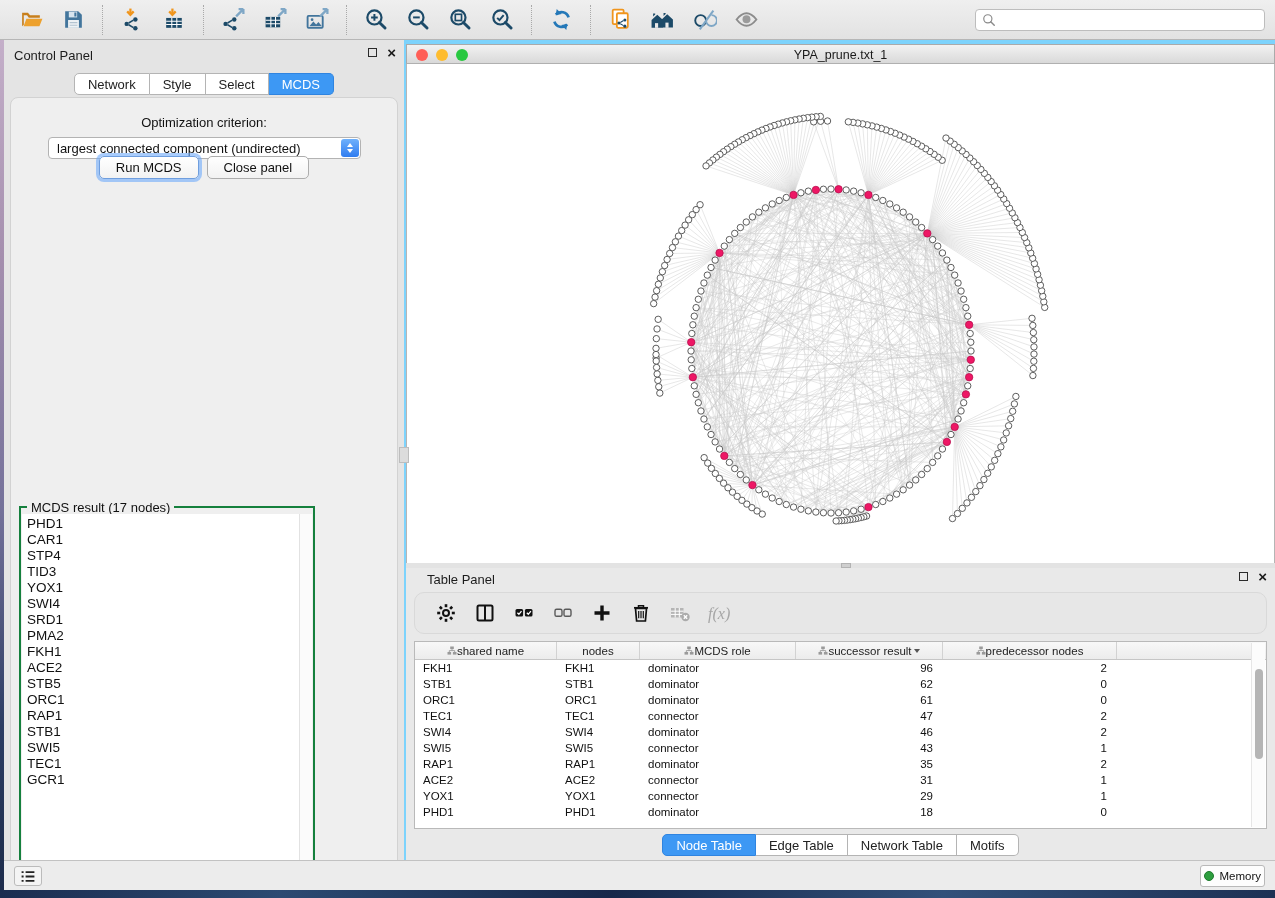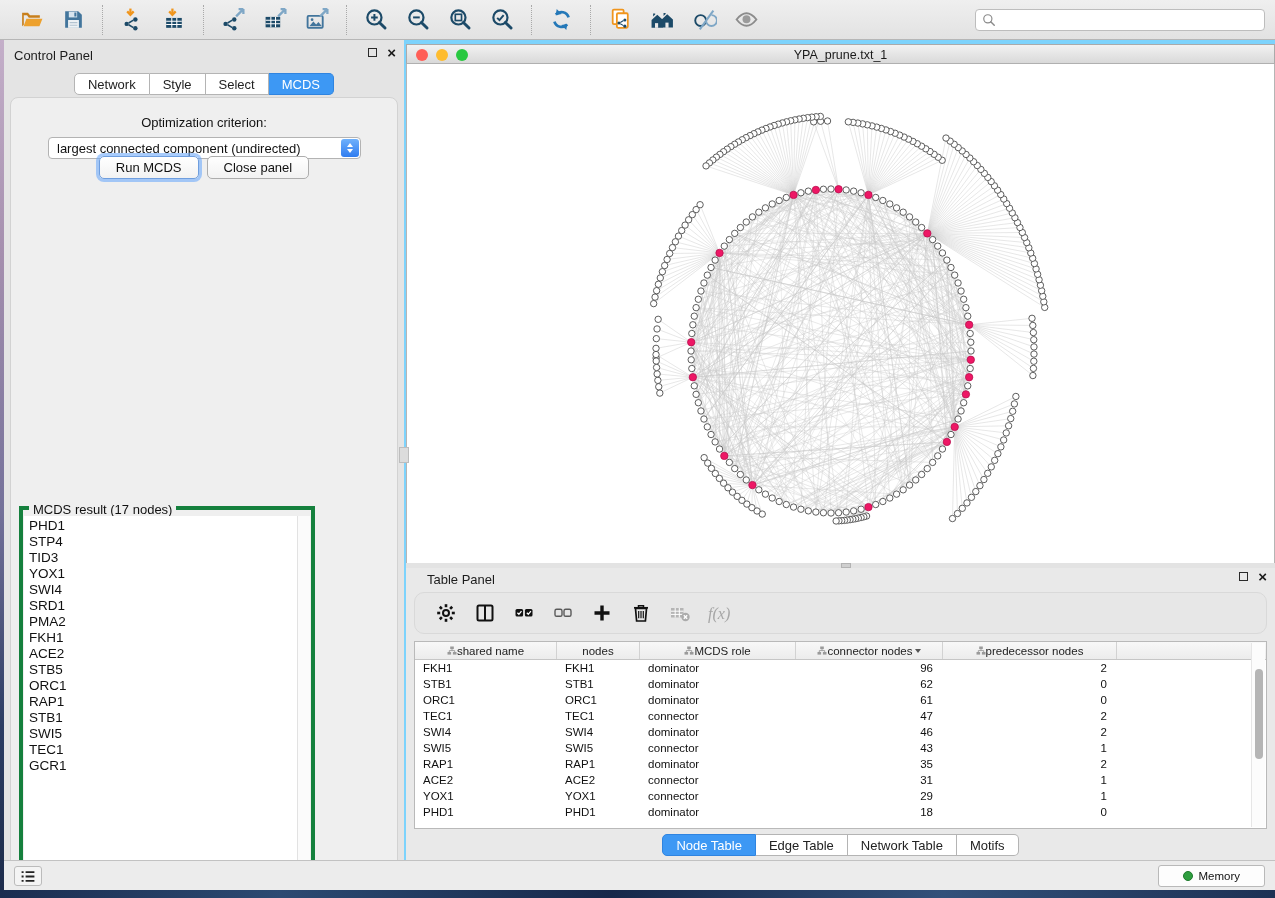--- a/index.html
+++ b/index.html
@@ -52,21 +52,21 @@
   .chev { width:0; height:0; border-left:3.5px solid transparent; border-right:3.5px solid transparent; }
   .chev.up { border-bottom:4px solid #fff; }
   .chev.down { border-top:4px solid #fff; }
   .cp-buttons { position:absolute; top:58px; width:100%; display:flex; justify-content:center; gap:8px; }
   .push-btn { height:23px; padding:0 16px; background:linear-gradient(#ffffff,#f2f2f2);
     border:1px solid #adadad; border-radius:5px; font-size:13px; color:#111;
     font-family:"Liberation Sans",sans-serif; }
   .push-btn.focus { box-shadow:0 0 0 3px rgba(110,170,250,.6); border-color:#6f9ede; }
 
   .fieldset { position:absolute; left:8px; top:408px; width:296px; height:372px;
-    border:4px solid #15803d; }
+    border:2px solid #15803d; }
   .fieldset-legend { position:absolute; left:6px; top:-8px; background:#efefef; padding:0 4px;
     font-size:13px; color:#111; }
   .mcds-list { position:absolute; left:1px; top:6px; right:14px; bottom:1px; background:#fff;
     overflow:hidden; padding:2px 0 0 5px; }
   .mcds-item { font-size:13.5px; line-height:16px; color:#111; }
   .list-scroll { position:absolute; top:6px; right:1px; bottom:1px; width:13px; background:#fbfbfb;
     border-left:1px solid #e2e2e2; }
 
   
   .net-titlebar { position:absolute; left:406px; top:44px; width:869px; height:20px;
@@ -112,21 +112,21 @@
   .tp-tabs { position:absolute; left:0; top:266px; width:100%; display:flex; justify-content:center; }
 
   
   .status-bar { position:absolute; left:4px; top:860px; width:1271px; height:30px; background:#ececec;
     border-top:1px solid #c2c2c2; }
   .list-btn { position:absolute; left:10px; top:5px; width:28px; height:20px; background:#f4f4f4;
     border:1px solid #bbb; border-radius:3px; display:flex; align-items:center; justify-content:center; }
   .list-btn svg { width:16px; height:13px; }
   .memory-btn { position:absolute; right:10px; top:4px; height:22px; background:#fdfdfd;
     border:1px solid #b9b9b9; border-radius:3px; display:flex; align-items:center; gap:5px;
-    padding:0 24px; font-size:11.5px; color:#111; }
+    padding:0 3px; font-size:11.5px; color:#111; }
   .mem-dot { width:10px; height:10px; border-radius:50%; background:#2e9e3f; border:1px solid #1f7a2d; }
 </style>
 </head>
 <body>
 
 <div class="screen">
 
   <div class="toolbar">
     <div id="tb-icons" style="display:flex;align-items:center;">
         <div class="tb-btn">
@@ -313,20 +313,21 @@
       </div>
       <div class="cp-buttons">
         <button class="push-btn focus">Run MCDS</button>
         <button class="push-btn">Close panel</button>
       </div>
 
       <div class="fieldset">
         <span class="fieldset-legend">MCDS result (17 nodes)</span>
         <div class="mcds-list" id="mcds-list">
             <div class="mcds-item">PHD1</div>
+            <div class="mcds-item">CAR1</div>
             <div class="mcds-item">STP4</div>
             <div class="mcds-item">TID3</div>
             <div class="mcds-item">YOX1</div>
             <div class="mcds-item">SWI4</div>
             <div class="mcds-item">SRD1</div>
             <div class="mcds-item">PMA2</div>
             <div class="mcds-item">FKH1</div>
             <div class="mcds-item">ACE2</div>
             <div class="mcds-item">STB5</div>
             <div class="mcds-item">ORC1</div>
@@ -1392,21 +1393,21 @@
           </div>
           <div class="nt-hcell" style="width: 147px;">
             <svg viewBox="0 0 10 9">
               <g fill="#9a9a9a">
                 <rect x="3.2" y="0.5" width="3.6" height="2.6"></rect>
                 <rect x="0.5" y="6" width="3.6" height="2.6"></rect>
                 <rect x="5.9" y="6" width="3.6" height="2.6"></rect>
               </g>
               <path d="M5 3.1v1.5M2.3 6V4.6h5.4V6" stroke="#9a9a9a" fill="none" stroke-width="0.9"></path>
             </svg>
-            <span>connector nodes</span>
+            <span>successor result</span>
             <span class="sort-arrow"></span>
           </div>
           <div class="nt-hcell" style="width: 174px;">
             <svg viewBox="0 0 10 9">
               <g fill="#9a9a9a">
                 <rect x="3.2" y="0.5" width="3.6" height="2.6"></rect>
                 <rect x="0.5" y="6" width="3.6" height="2.6"></rect>
                 <rect x="5.9" y="6" width="3.6" height="2.6"></rect>
               </g>
               <path d="M5 3.1v1.5M2.3 6V4.6h5.4V6" stroke="#9a9a9a" fill="none" stroke-width="0.9"></path>

